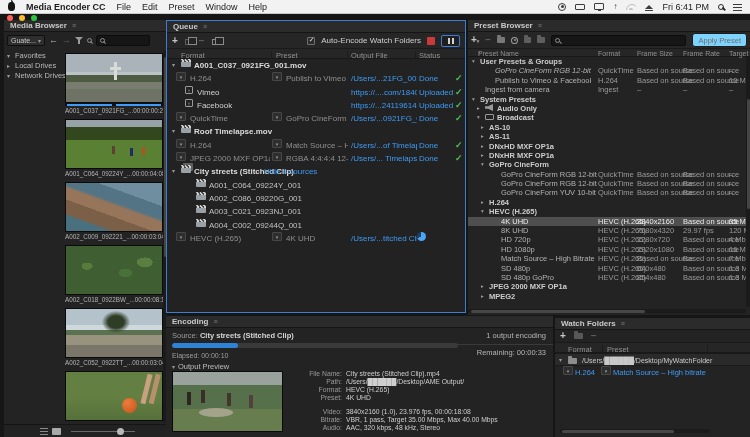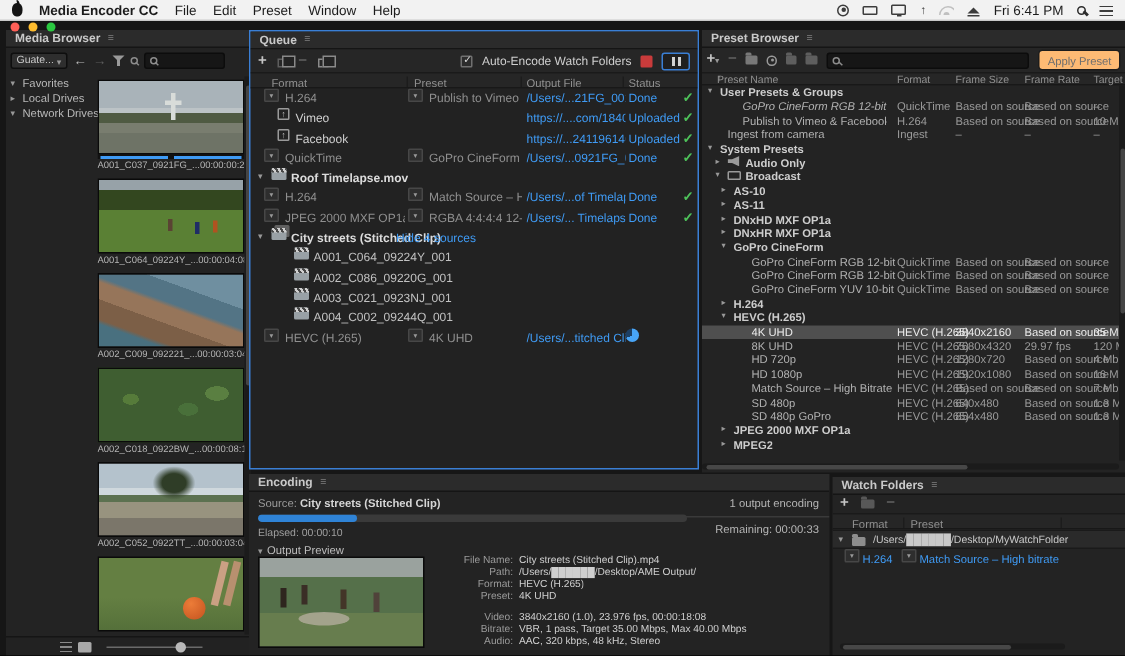--- a/index.html
+++ b/index.html
@@ -156,21 +156,21 @@
 .prow.l0 .p-chev{left:4px}.prow.l1 .p-chev{left:9px}.prow.l2 .p-chev{left:13px}
 .p-ico{left:17px;top:1.5px}
 .prow.l0 .p-name{left:12px}.prow.l1 .p-name{left:29px}.prow.l1p .p-name{left:17px}
 .prow.l2 .p-name{left:21px}.prow.l2p .p-name{left:27px}.prow.l3 .p-name{left:33px}
 .p-name{color:#b2b2b2;max-width:96px;overflow:hidden}
 .prow.grp .p-name{color:#cdcdcd;font-weight:700}
 .prow.italic .p-name{font-style:italic}
 .p-fmt{left:130px;color:#9a9a9a}.p-size{left:169px;color:#9a9a9a}.p-rate{left:215px;color:#9a9a9a}.p-target{left:261px;color:#9a9a9a}
 .prow.selected{background:#4f4f4f}
 .prow.selected span{color:#ececec}
-.applybtn{margin-left:auto;background:#fdba74;border:1px solid #1c1c1c;border-radius:3px;color:#6e6e6e;font-size:7.5px;padding:1.5px 5px}
+.applybtn{margin-left:auto;background:#7dd3fc;border:1px solid #1c1c1c;border-radius:3px;color:#6e6e6e;font-size:7.5px;padding:1.5px 5px}
 .pb-hscroll{position:absolute;left:0;right:4px;bottom:2px;height:4px;background:#1b1b1b;border-radius:2px}
 .pb-hscroll i{position:absolute;left:3px;top:0.5px;width:174px;height:3px;background:#474747;border-radius:2px}
 .pb-vscroll{position:absolute;right:0;top:37px;bottom:8px;width:4px;background:#1b1b1b}
 .pb-vscroll i{position:absolute;left:0.5px;top:42px;width:3px;height:110px;background:#454545;border-radius:2px}
 
 
 #encoding{left:166px;top:302px;width:387px;height:121px}
 .enc-src{position:absolute;left:6px;top:15px;font-size:7.5px}
 .enc-src .lab{color:#9a9a9a}.enc-src .val{color:#d6d6d6;font-weight:700}
 .enc-bar{position:absolute;left:6px;top:27px;width:286px;height:5px;background:#3a3a3a;border-radius:2.5px;overflow:hidden}
@@ -361,20 +361,34 @@
         <span style="left:14px">Format</span>
         <span style="left:109px">Preset</span>
         <span style="left:184px">Output File</span>
         <span style="left:252px">Status</span>
         <span class="vsep" style="left:104px"></span>
           <span class="vsep" style="left:180px"></span>
           <span class="vsep" style="left:248px"></span>
       </div>
       <div class="q-rows">
 
+          <div class="qrow src">
+            <span class="q-chev chev">▾</span>
+            <span class="icn-clip"></span>
+
+            <span class="q-name">A001_C037_0921FG_001.mov</span>
+            <span class="q-link blue"></span>
+
+            <span class="q-fmt"></span>
+
+            <span class="q-preset"></span>
+            <span class="q-out"></span>
+            <span class="q-status"></span>
+
+          </div>
 
           <div class="qrow out">
             <span class="q-chev chev"></span>
 
             <span class="q-name"></span>
             <span class="q-link blue"></span>
             <span class="chevbox q-fmtbox">▾</span>
             <span class="q-fmt">H.264</span>
             <span class="chevbox q-prebox">▾</span>
             <span class="q-preset">Publish to Vimeo &amp; Face...</span>

